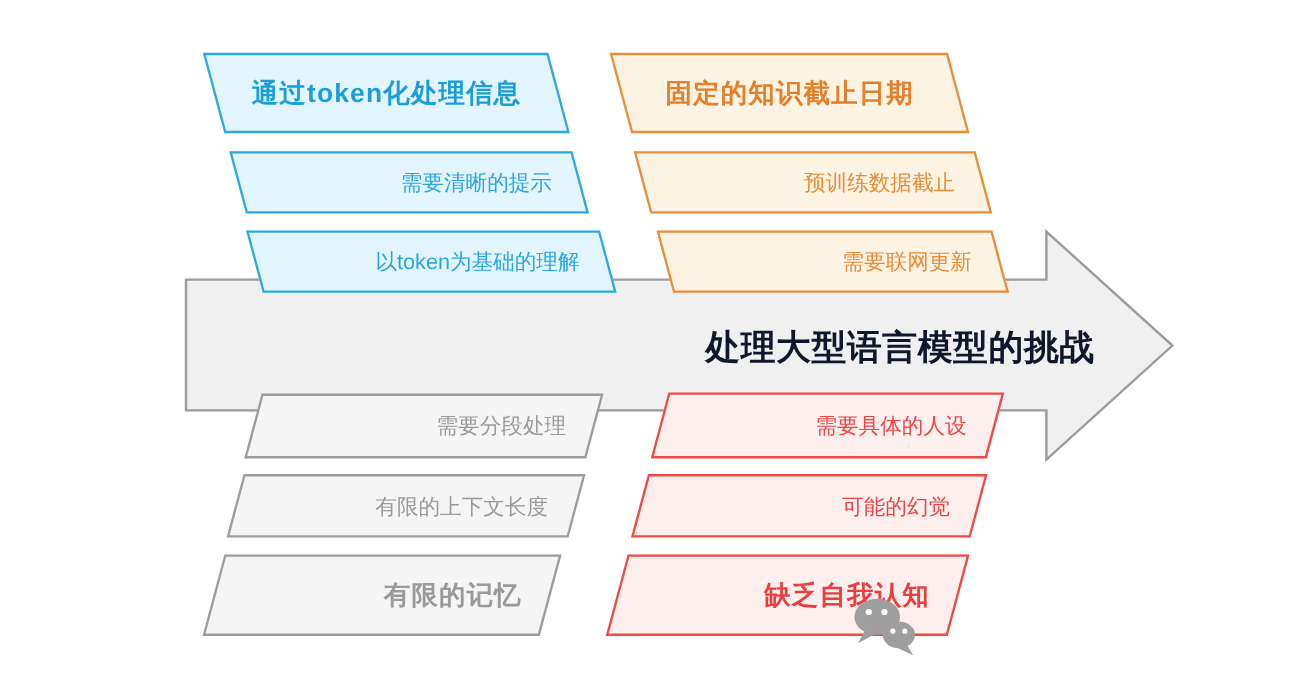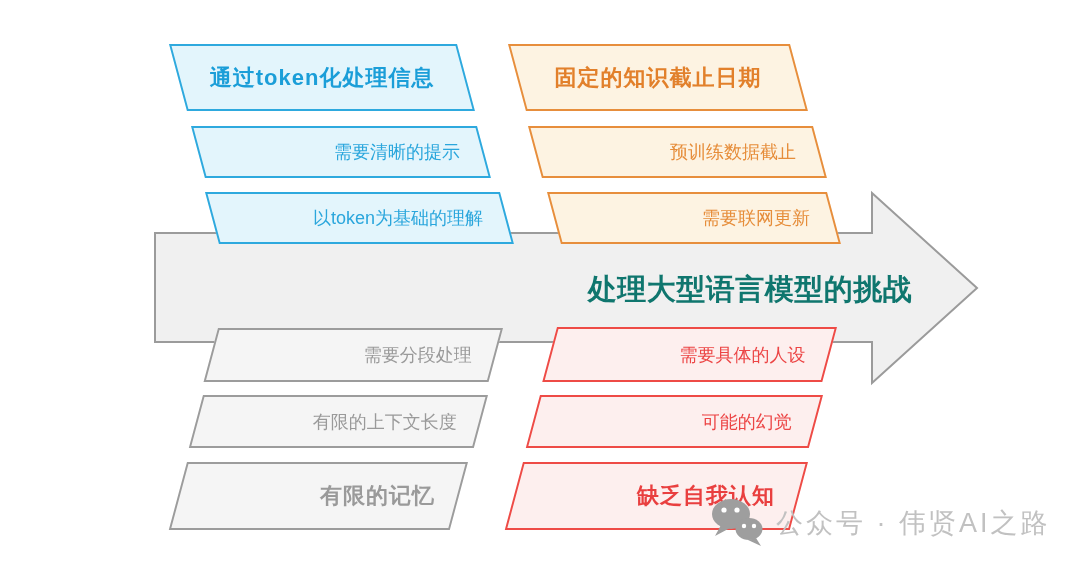--- a/index.html
+++ b/index.html
@@ -4,21 +4,21 @@
 <style>
   html,body{margin:0;padding:0}
   body{
     width:1080px;height:573px;background:#ffffff;position:relative;overflow:hidden;
     font-family:"Liberation Sans","DejaVu Sans",sans-serif;
   }
   .stage{position:absolute;inset:0}
   svg.arrow{position:absolute;left:0;top:0}
   .diagram-title{
     position:absolute;left:585px;top:270px;width:330px;text-align:center;
-    font-size:29px;font-weight:bold;color:#0f766e;letter-spacing:0.5px;white-space:nowrap;
+    font-size:29px;font-weight:bold;color:#0f172a;letter-spacing:0.5px;white-space:nowrap;
   }
   .pbox{
     position:absolute;display:flex;align-items:center;box-sizing:border-box;
     transform-origin:0 0;
   }
   .skew-r{transform:skewX(15deg)}
   .skew-l{transform:skewX(-15deg)}
   .skew-r>.label{transform:skewX(-15deg)}
   .skew-l>.label{transform:skewX(15deg)}
   .label{flex:1;font-size:18px;white-space:nowrap}
@@ -112,16 +112,15 @@
     <svg width="56" height="52" viewBox="0 0 56 52">
       <ellipse cx="21" cy="17" rx="19" ry="15" fill="#9e9e9e"></ellipse>
       <path d="M11 28 L5 39 L20 31 Z" fill="#9e9e9e"></path>
       <circle cx="14" cy="13" r="2.6" fill="#ffffff"></circle>
       <circle cx="27" cy="13" r="2.6" fill="#ffffff"></circle>
       <ellipse cx="39" cy="32" rx="13.5" ry="11" fill="#9e9e9e"></ellipse>
       <path d="M46 41 L51 49 L38 43 Z" fill="#9e9e9e"></path>
       <circle cx="34" cy="29" r="2.2" fill="#ffffff"></circle>
       <circle cx="44" cy="29" r="2.2" fill="#ffffff"></circle>
     </svg>
-    <span class="watermark-text">公众号 · 伟贤AI之路</span>
   </div>
 
 </div>
 
 </body></html>

